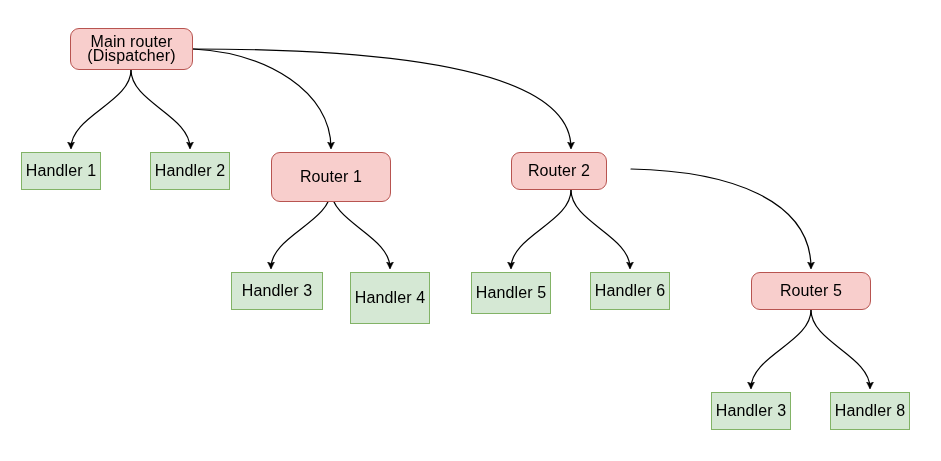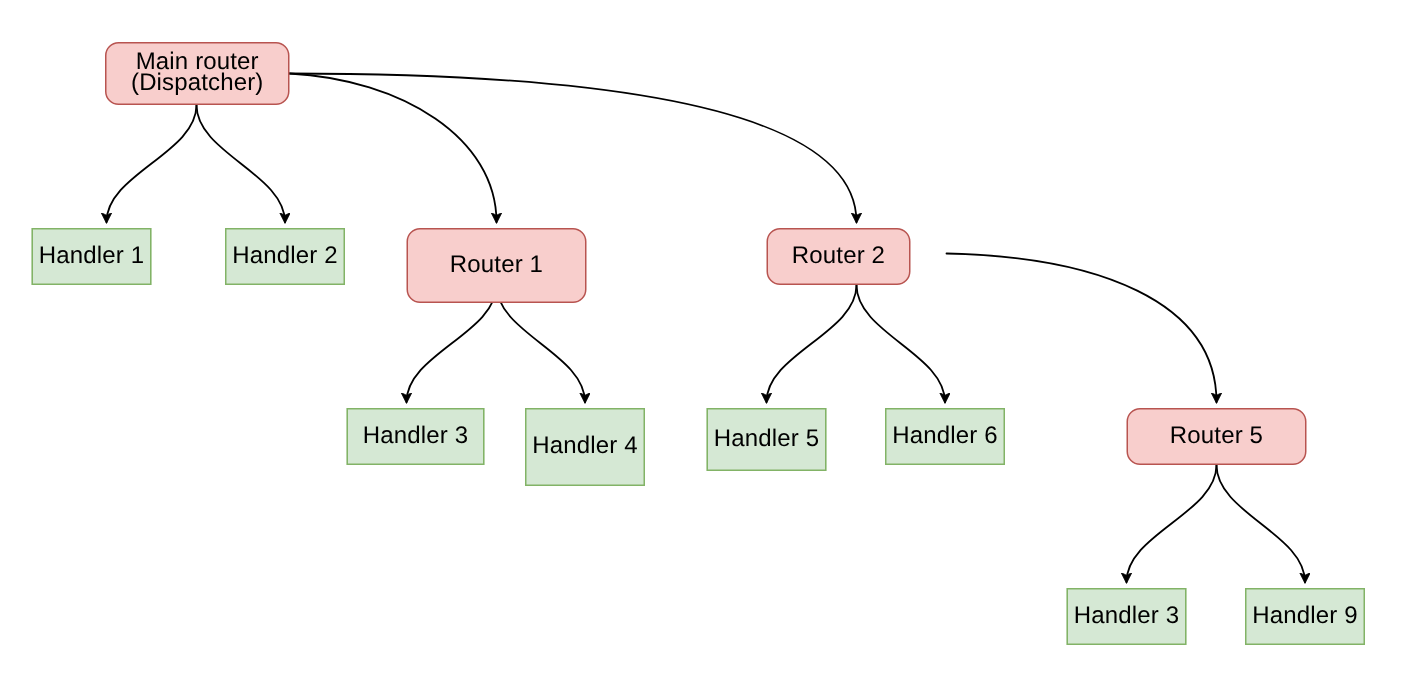--- a/index.html
+++ b/index.html
@@ -87,16 +87,16 @@
       <div class="node node-handler" style="left: 21px; top: 152px; width: 80px; height: 38px;"><span class="node-label">Handler 1</span></div>
       <div class="node node-handler" style="left: 150px; top: 152px; width: 80px; height: 38px;"><span class="node-label">Handler 2</span></div>
       <div class="node node-router" style="left: 271px; top: 152px; width: 120px; height: 50px;"><span class="node-label">Router 1</span></div>
       <div class="node node-router" style="left: 511px; top: 152px; width: 96px; height: 38px;"><span class="node-label">Router 2</span></div>
       <div class="node node-handler" style="left: 231px; top: 272px; width: 92px; height: 38px;"><span class="node-label">Handler 3</span></div>
       <div class="node node-handler" style="left: 350px; top: 272px; width: 80px; height: 52px;"><span class="node-label">Handler 4</span></div>
       <div class="node node-handler" style="left: 471px; top: 272px; width: 80px; height: 42px;"><span class="node-label">Handler 5</span></div>
       <div class="node node-handler" style="left: 590px; top: 272px; width: 80px; height: 38px;"><span class="node-label">Handler 6</span></div>
       <div class="node node-router" style="left: 751px; top: 272px; width: 120px; height: 38px;"><span class="node-label">Router 5</span></div>
       <div class="node node-handler" style="left: 711px; top: 392px; width: 80px; height: 38px;"><span class="node-label">Handler 3</span></div>
-      <div class="node node-handler" style="left: 830px; top: 392px; width: 80px; height: 38px;"><span class="node-label">Handler 9</span></div>
+      <div class="node node-handler" style="left: 830px; top: 392px; width: 80px; height: 38px;"><span class="node-label">Handler 8</span></div>
     </div>
 
 </div>
 
 </body></html>

